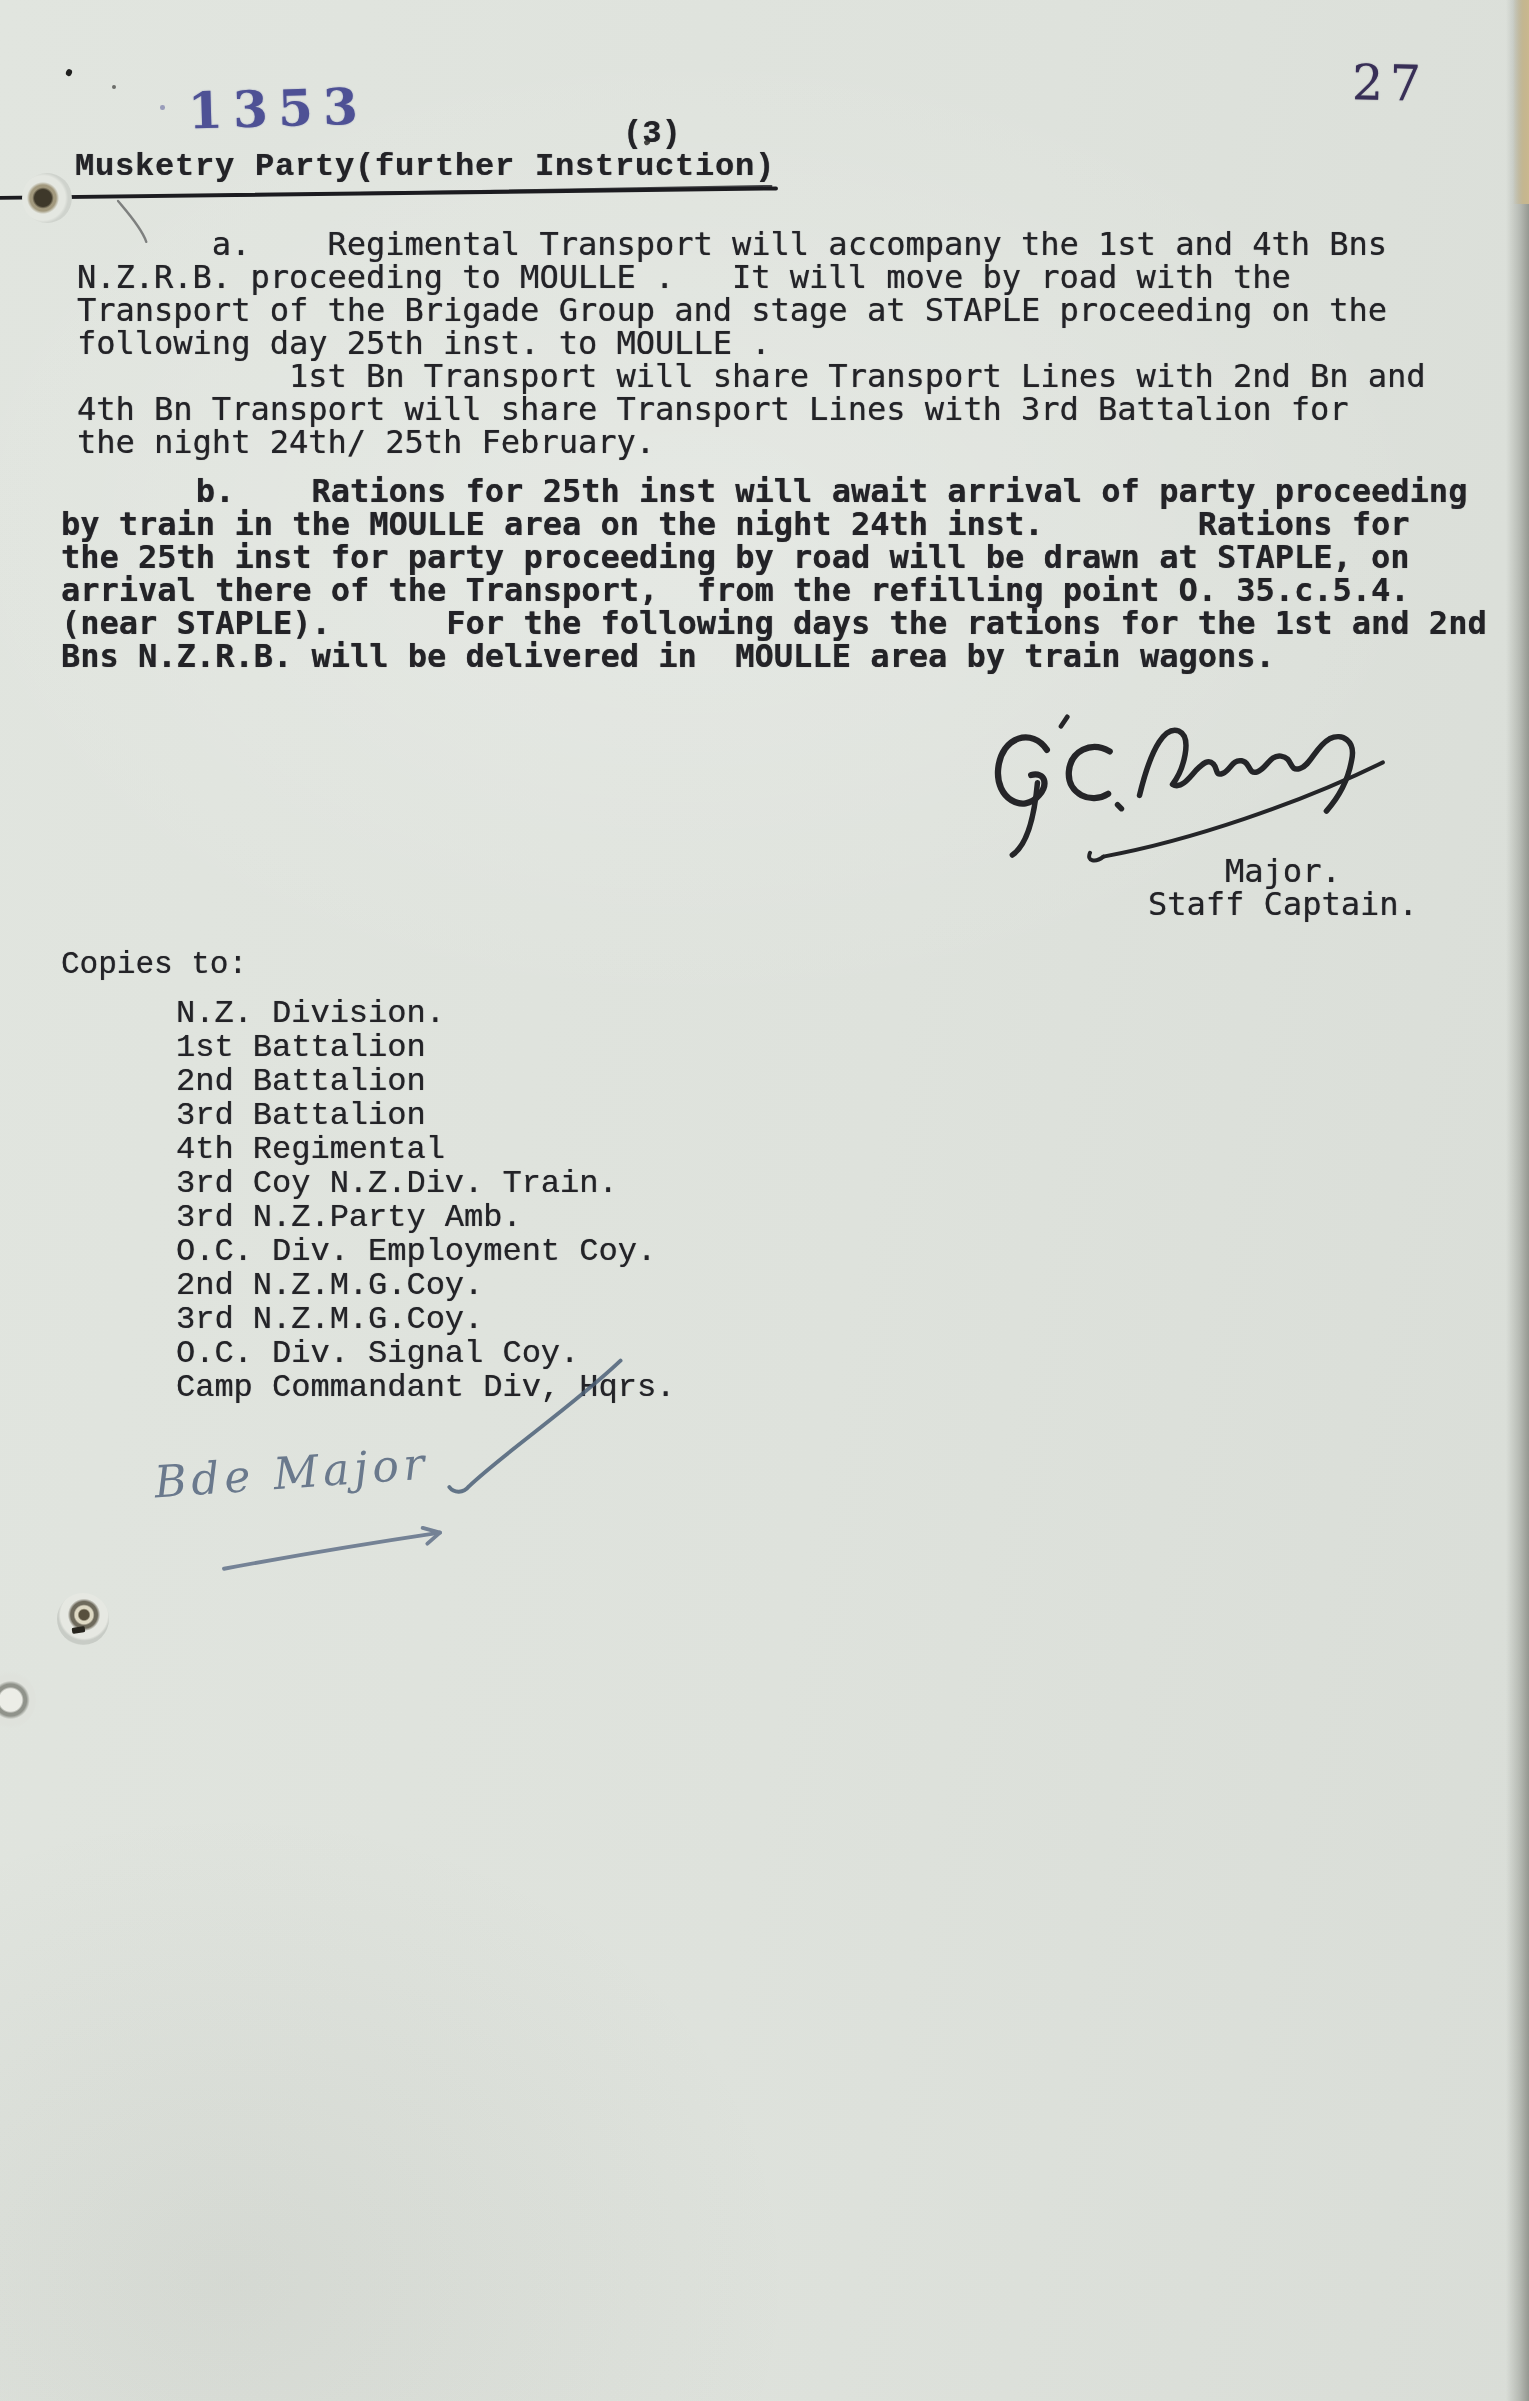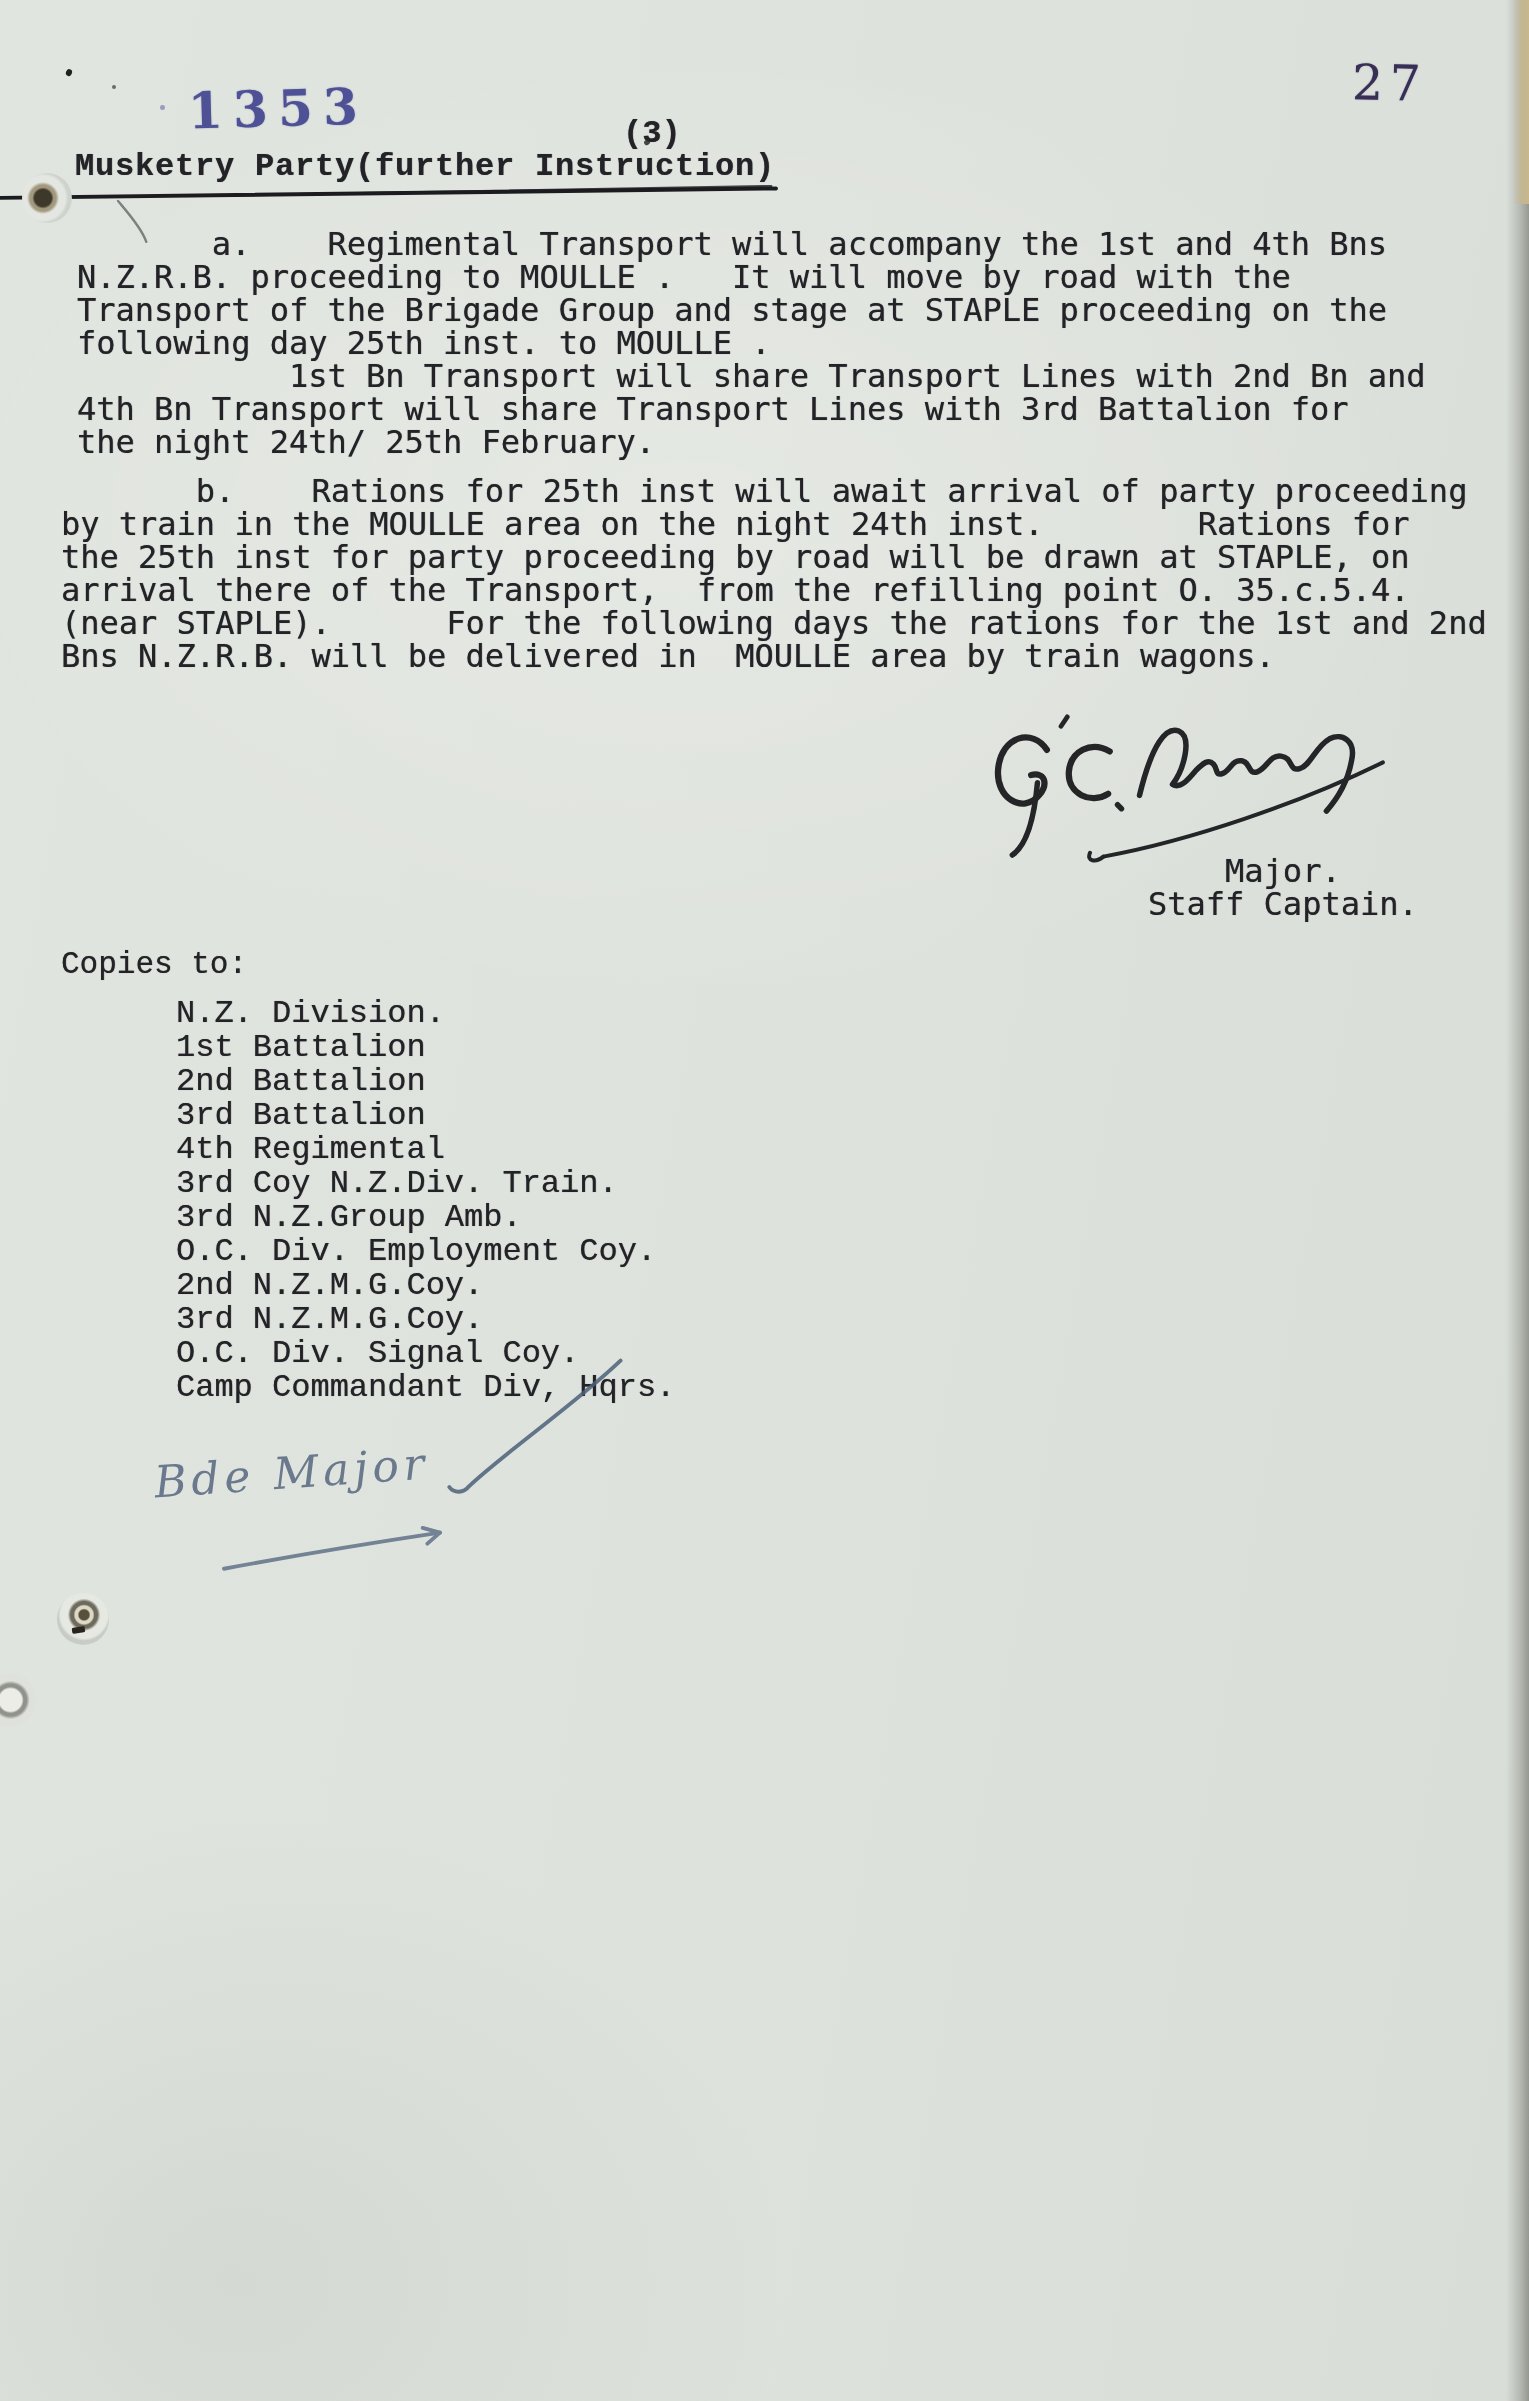--- a/index.html
+++ b/index.html
@@ -28,21 +28,21 @@
   }
   .edge-corner-tan{
     position:absolute;right:0;top:0;width:17.3px;height:204px;
     background:linear-gradient(90deg, rgba(205,190,150,0) 0%, rgba(201,184,140,.85) 60%, #cbb98f 100%);
   }
   .typed{white-space:pre; text-shadow:0 0 0.8px rgba(30,30,38,.55), 0.5px 0.3px 0 rgba(30,30,38,.25);}
   .body-text{
     position:absolute;left:61px;top:212px;
     font-size:32px;line-height:33px;margin:0;
   }
-  .para-b{margin-top:3.1px;}
+  .para-b{margin-top:3.1px;font-weight:bold;}
   .doc-heading{
     position:absolute;left:75px;top:148px;
     font-size:32px;font-weight:bold;letter-spacing:0.8px;
   }
   .sheet-label{
     position:absolute;left:623px;top:115px;
     font-size:32px;font-weight:bold;
   }
   .stamp-1353{
     position:absolute;left:188px;top:79px;
@@ -142,21 +142,21 @@
 
   <div class="copies-label typed">Copies to:</div>
   <div class="copies-list">
 
   <div class="copy-line">N.Z. Division.</div>
       <div class="copy-line">1st Battalion</div>
       <div class="copy-line">2nd Battalion</div>
       <div class="copy-line">3rd Battalion</div>
       <div class="copy-line">4th Regimental</div>
       <div class="copy-line">3rd Coy N.Z.Div. Train.</div>
-      <div class="copy-line">3rd N.Z.Group Amb.</div>
+      <div class="copy-line">3rd N.Z.Party Amb.</div>
       <div class="copy-line">O.C. Div. Employment Coy.</div>
       <div class="copy-line">2nd N.Z.M.G.Coy.</div>
       <div class="copy-line">3rd N.Z.M.G.Coy.</div>
       <div class="copy-line">O.C. Div. Signal Coy.</div>
       <div class="copy-line">Camp Commandant Div, Hqrs.</div>
     </div>
 
   <div class="bde-major">Bde Major</div>
 
   <svg class="ink-overlay" width="1530" height="2401" viewBox="0 0 1948 3058">

